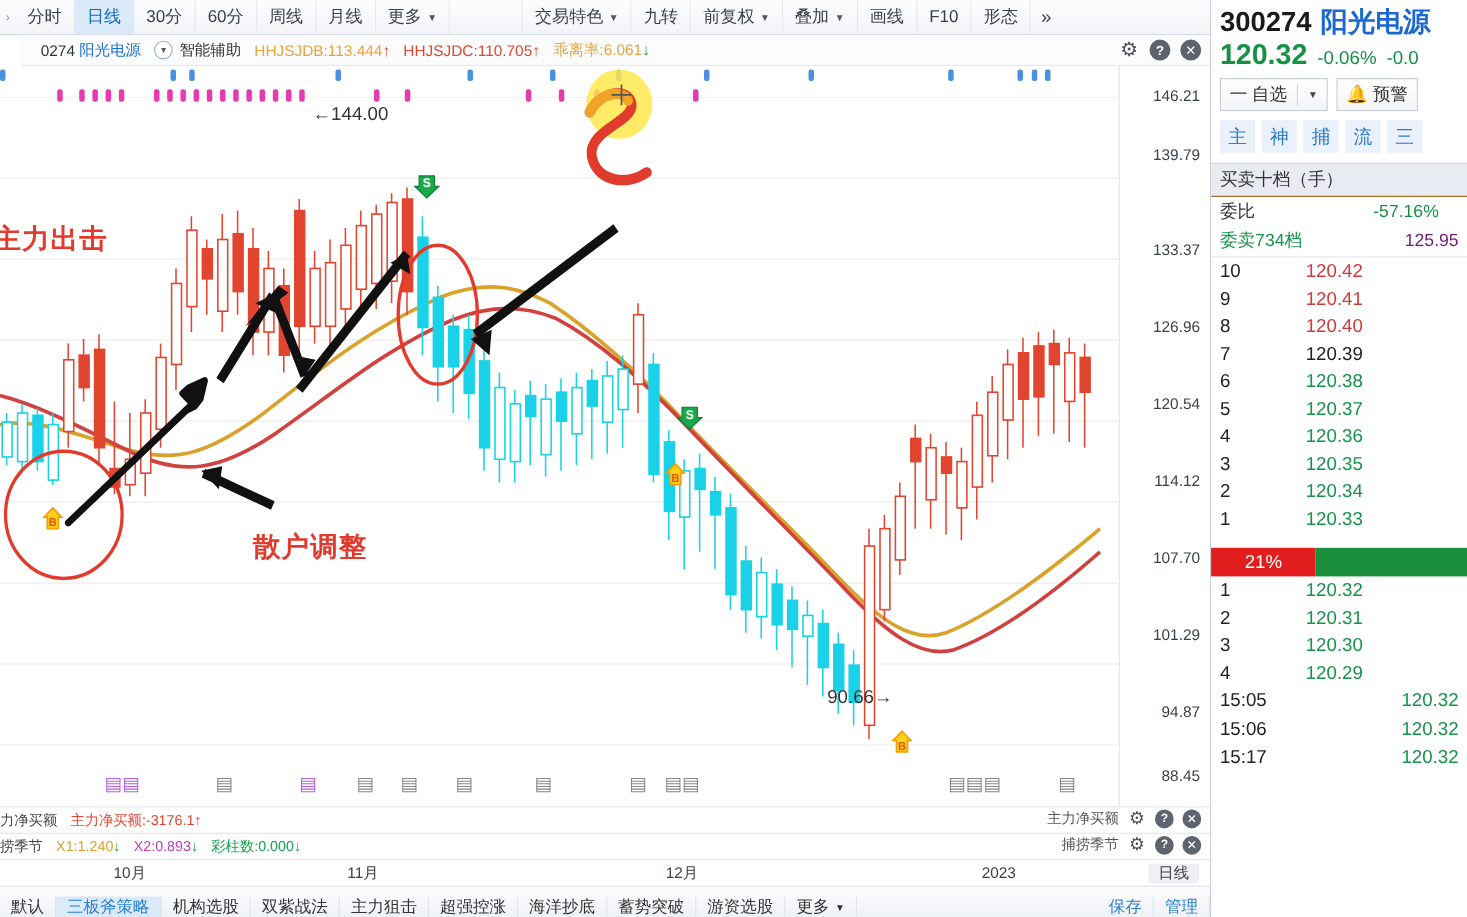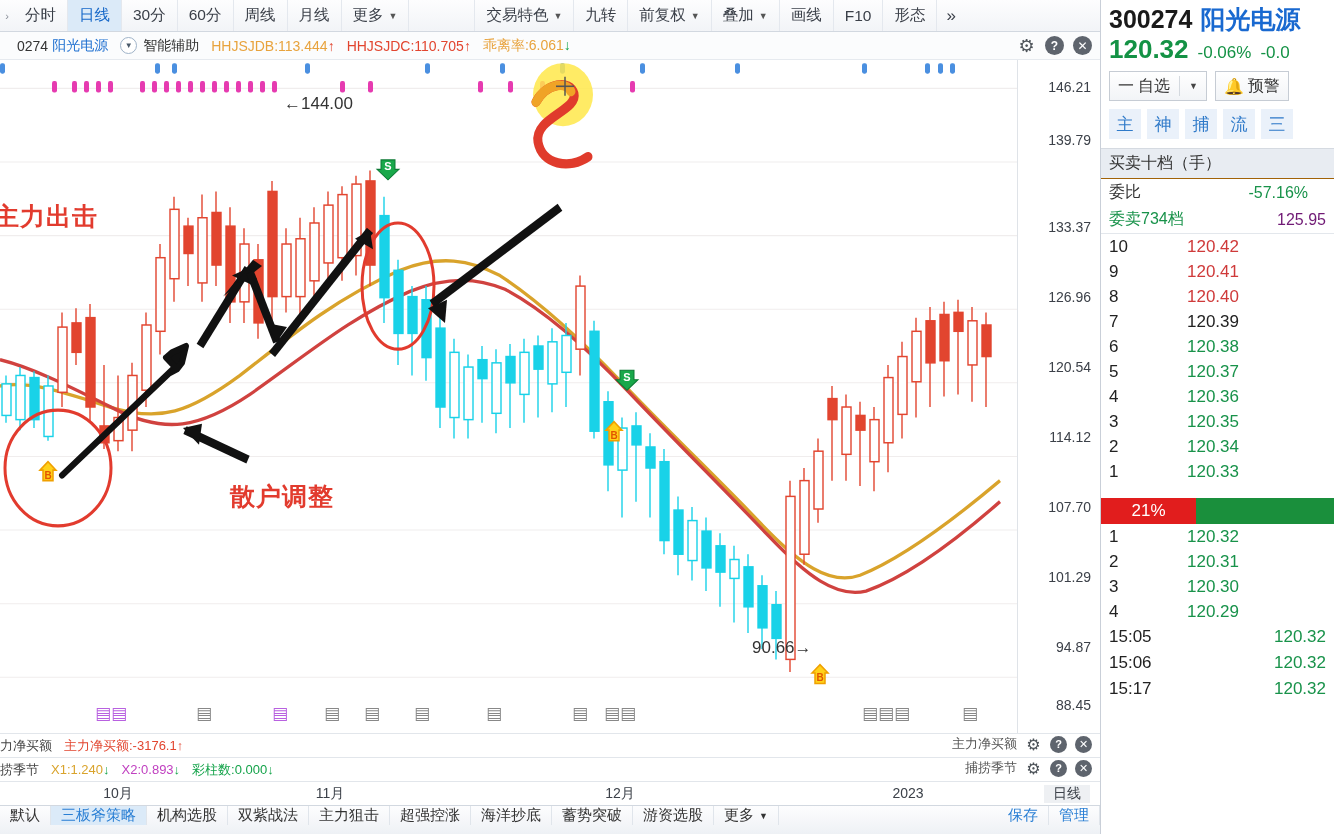--- a/index.html
+++ b/index.html
@@ -26,21 +26,21 @@
   }
   .tb-btn.active { background: #dbeaf8; color: #1567c8; }
   .tb-gap { width: 66px; border-right: 1px solid #e4e8ee; background: linear-gradient(#fdfdfe,#f2f4f7); }
   .tb-btn .dd { font-size: 9px; margin-left: 5px; color:#555; }
   .tb-chev { display:flex; align-items:center; padding:0 9px; font-size:17px; color:#3a3f48; }
 
   
   .indbar {
     height: 28px; display: flex; align-items: center; gap: 0px;
     background: #fbfcfd; border-bottom: 1px solid #e6eaef;
-    font-size: 14px; padding-left: 17px; position: relative;
+    font-size: 14px; padding-left: 17px; position: relative; margin-left: 20px;
   }
   .ind-code { color:#333; padding-left:0px; }
   .ind-name { color:#1e6fd0; margin-left:4px; }
   .ind-sel {
     display:inline-flex; align-items:center; justify-content:center;
     width:17px; height:17px; border:1px solid #9fb3c8; border-radius:50%;
     margin: 0 6px 0 12px; font-size:8px; color:#4a5a6a; background:#fff;
   }
   .ind-lbl { color:#333; }
   .ind-v { margin-left: 12px; white-space: nowrap; }
@@ -70,21 +70,21 @@
   .panel-right { position:absolute; right:8px; top:1px; display:flex; align-items:center; gap:8px; color:#555; }
   .panel-right .cicon { width:17px; height:17px; font-size:11px; }
   .panel-right .gear { font-size:16px; }
 
   .dateaxis { height:24px; position:relative; border-top:1px solid #e2e6eb; background:#fff; }
   .dt { position:absolute; top:3px; font-size:14px; color:#3c4149; transform:translateX(-50%); }
   .dt-period { position:absolute; right:10px; top:3px; font-size:14px; color:#3c4149; background:#eef0f3; padding:0 9px; }
 
   
   .stratbar {
-    height: 29px; display:flex; align-items:flex-start;
+    height: 29px; display:flex; align-items:flex-end;
     background: linear-gradient(#fdfdfe,#eef1f5); border-top:1px solid #d2d8e0;
   }
   .st-btn { display:flex; align-items:center; padding:0 10px; font-size:15px; color:#333;
             border-right:1px solid #e0e5eb; white-space:nowrap; }
   .st-btn.active { background:#dbeaf8; color:#2a7fd4; }
   .st-spacer { flex:1 1 auto; border-right:1px solid #e0e5eb; }
   .st-btn.link { color:#2a7fd4; }
 
   
   .rp-head { padding: 3px 8px 0 8px; }
@@ -456,21 +456,21 @@
         </g>
         <g>
           <path d="M812,583 L820,575 L828,583 L825,583 L825,593 L815,593 L815,583 Z" fill="#ffd11a" stroke="#f0a000" stroke-width="1.5"></path>
           <text x="820" y="591" font-size="10" font-weight="bold" fill="#e25500" text-anchor="middle" font-family="Liberation Sans, sans-serif">B</text>
         </g>
       </svg>
 
       <div style="position:absolute;left:-6px;top:140px;font-size:25px;font-weight:bold;color:#e23b2e;letter-spacing:1px;">主力出击</div>
       <div style="position:absolute;left:230px;top:420px;font-size:25px;font-weight:bold;color:#e23b2e;letter-spacing:1px;">散户调整</div>
       <div style="position:absolute;left:284px;top:34px;font-size:17px;color:#333;">←144.00</div>
-      <div style="position:absolute;left:752px;top:578px;font-size:17px;color:#333;">90.66→</div>
+      <div style="position:absolute;left:752px;top:564px;font-size:17px;color:#333;">90.66→</div>
 
       <div style="position:absolute;left:0;bottom:4px;width:1017px;height:26px;">
         <span style="position:absolute;left:95px;top:0;font-size:17px;color:#b861e0;">▤▤</span>
         <span style="position:absolute;left:196px;top:0;font-size:17px;color:#888;">▤</span>
         <span style="position:absolute;left:272px;top:0;font-size:17px;color:#b861e0;">▤</span>
         <span style="position:absolute;left:324px;top:0;font-size:17px;color:#888;">▤</span>
         <span style="position:absolute;left:364px;top:0;font-size:17px;color:#888;">▤</span>
         <span style="position:absolute;left:414px;top:0;font-size:17px;color:#888;">▤</span>
         <span style="position:absolute;left:486px;top:0;font-size:17px;color:#888;">▤</span>
         <span style="position:absolute;left:572px;top:0;font-size:17px;color:#888;">▤</span>

